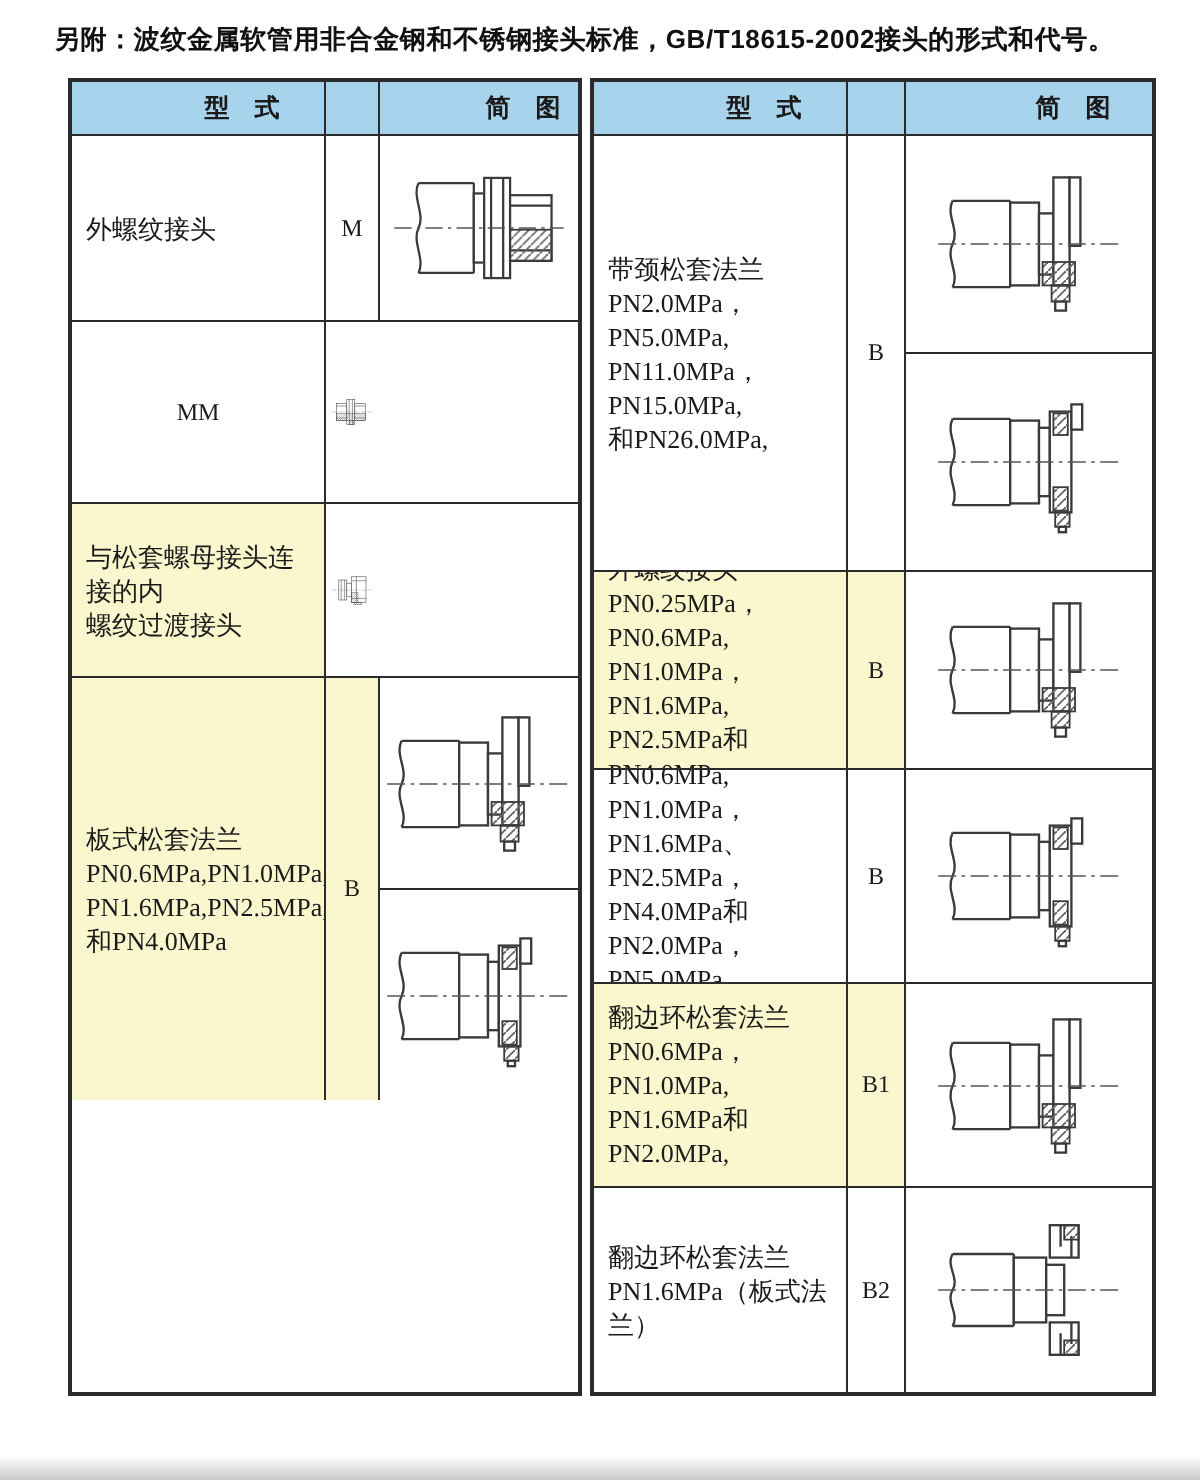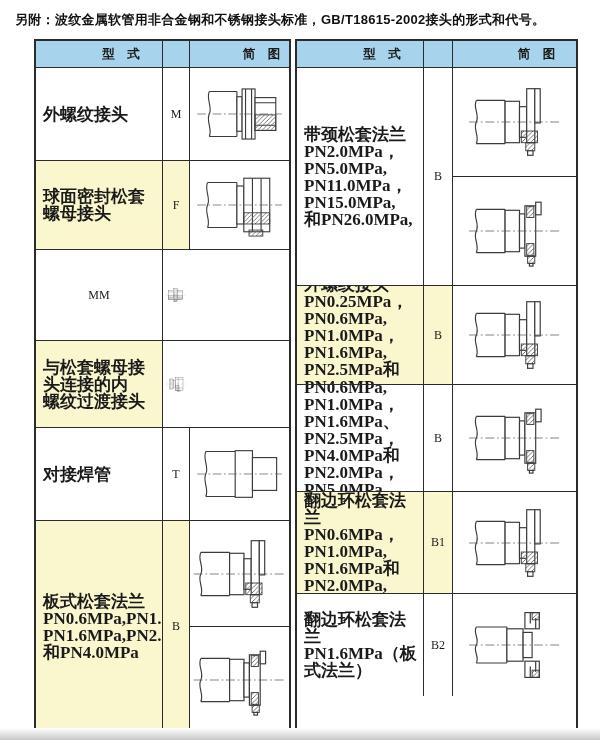--- a/index.html
+++ b/index.html
@@ -8,21 +8,21 @@
     --border:#2b2b2b;
     --text:#1a1a1a;
   }
   html,body{margin:0;padding:0;}
   body{
     width:600px;height:740px;position:relative;background:#ffffff;
     font-family:"Liberation Serif", serif;color:var(--text);
     overflow:hidden;
   }
   .title{
-    position:absolute;left:15px;top:11px;width:570px;
+    position:absolute;left:27px;top:11px;width:570px;
     font-family:"Liberation Sans", sans-serif;
     font-weight:bold;font-size:13px;letter-spacing:.3px;color:#111;
   }
   .tables{
     position:absolute;left:34px;top:39px;display:flex;gap:4px;
   }
   .tbl{
     border:2px solid var(--border);background:#fff;box-sizing:border-box;
   }
   .tbl-left{width:257px;}
@@ -34,21 +34,21 @@
   .cell{
     box-sizing:border-box;display:flex;align-items:center;
     overflow:hidden;background:#fff;
   }
   .cell + .cell{border-left:1px solid var(--border);}
   .header .cell{
     background:var(--header-bg);justify-content:center;
     font-weight:bold;font-size:12.5px;padding-left:44px;
   }
   .type{padding:4px 4px 4px 7px;justify-content:flex-start;}
-  .type-text{white-space:pre-line;font-size:17px;line-height:17px;font-weight:bold;}
+  .type-text{white-space:pre-line;font-size:13px;line-height:17px;}
   .code{justify-content:center;font-size:12px;}
   .diag{justify-content:center;padding:2px;}
   .hl{background:var(--highlight-bg);}
   .diag.split{flex-direction:column;padding:0;align-items:stretch;}
   .diag.split .sub{
     flex:1;display:flex;align-items:center;justify-content:center;box-sizing:border-box;
   }
   .diag.split .sub:first-child{border-bottom:1px solid var(--border);}
   .dsvg{width:100px;height:72px;display:block;}
   .defs-holder{position:absolute;width:0;height:0;overflow:hidden;}
@@ -183,31 +183,20 @@
         <span class="type-text">外螺纹接头</span>
       </div>
       <div class="cell code">M</div>
       <div class="cell diag">
         <svg class="dsvg">
             <use href="#sym-m"></use>
           </svg>
       </div>
     </div>
 
-    <div class="row" style="height:89px">
-      <div class="cell type hl">
-        <span class="type-text">球面密封松套螺母接头</span>
-      </div>
-      <div class="cell code hl">F</div>
-      <div class="cell diag">
-        <svg class="dsvg">
-            <use href="#sym-f"></use>
-          </svg>
-      </div>
-    </div>
 
     <div class="row" style="height:91px">
       <div class="cell code">MM</div>
       <div class="cell diag">
         <svg class="dsvg">
             <use href="#sym-mm"></use>
           </svg>
       </div>
     </div>
 
@@ -216,31 +205,20 @@
         <span class="type-text">与松套螺母接头连接的内
 螺纹过渡接头</span>
       </div>
       <div class="cell diag">
         <svg class="dsvg">
             <use href="#sym-mf"></use>
           </svg>
       </div>
     </div>
 
-    <div class="row" style="height:93px">
-      <div class="cell type">
-        <span class="type-text">对接焊管</span>
-      </div>
-      <div class="cell code">T</div>
-      <div class="cell diag">
-        <svg class="dsvg">
-            <use href="#sym-t"></use>
-          </svg>
-      </div>
-    </div>
 
     <div class="row" style="height:212px">
       <div class="cell type hl">
         <span class="type-text">板式松套法兰
 PN0.6MPa,PN1.0MPa,
 PN1.6MPa,PN2.5MPa,
 和PN4.0MPa</span>
       </div>
       <div class="cell code hl">B</div>
       <div class="cell diag split">

